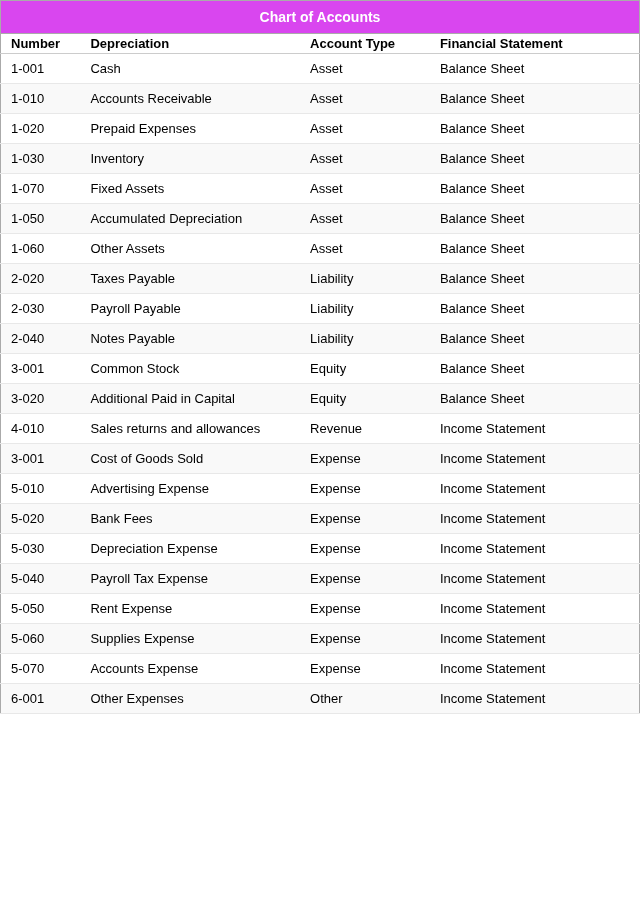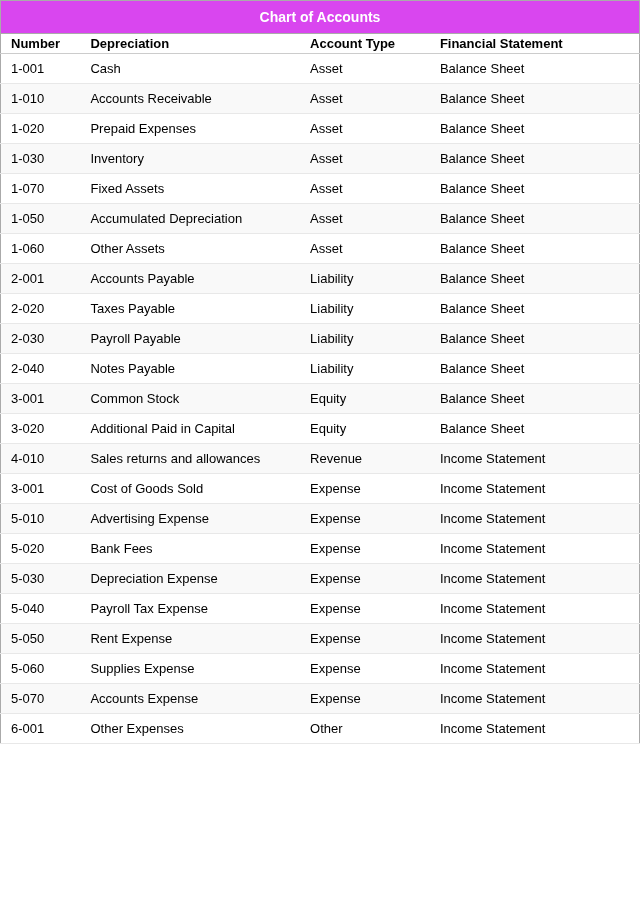--- a/index.html
+++ b/index.html
@@ -128,26 +128,20 @@
         <td>Asset</td>
         <td>Balance Sheet</td>
       </tr>
       <tr>
         <td>1-060</td>
         <td>Other Assets</td>
         <td>Asset</td>
         <td>Balance Sheet</td>
       </tr>
       <tr>
-        <td>2-001</td>
-        <td>Accounts Payable</td>
-        <td>Liability</td>
-        <td>Balance Sheet</td>
-      </tr>
-      <tr>
         <td>2-020</td>
         <td>Taxes Payable</td>
         <td>Liability</td>
         <td>Balance Sheet</td>
       </tr>
       <tr>
         <td>2-030</td>
         <td>Payroll Payable</td>
         <td>Liability</td>
         <td>Balance Sheet</td>

